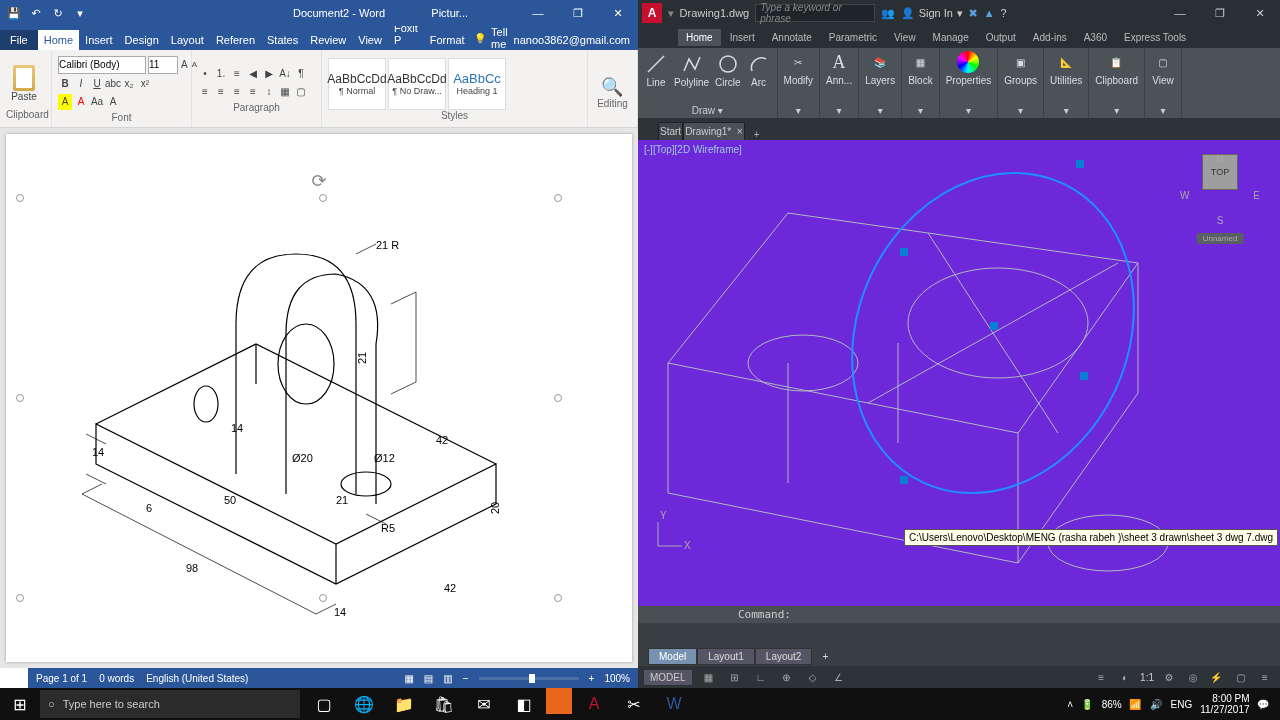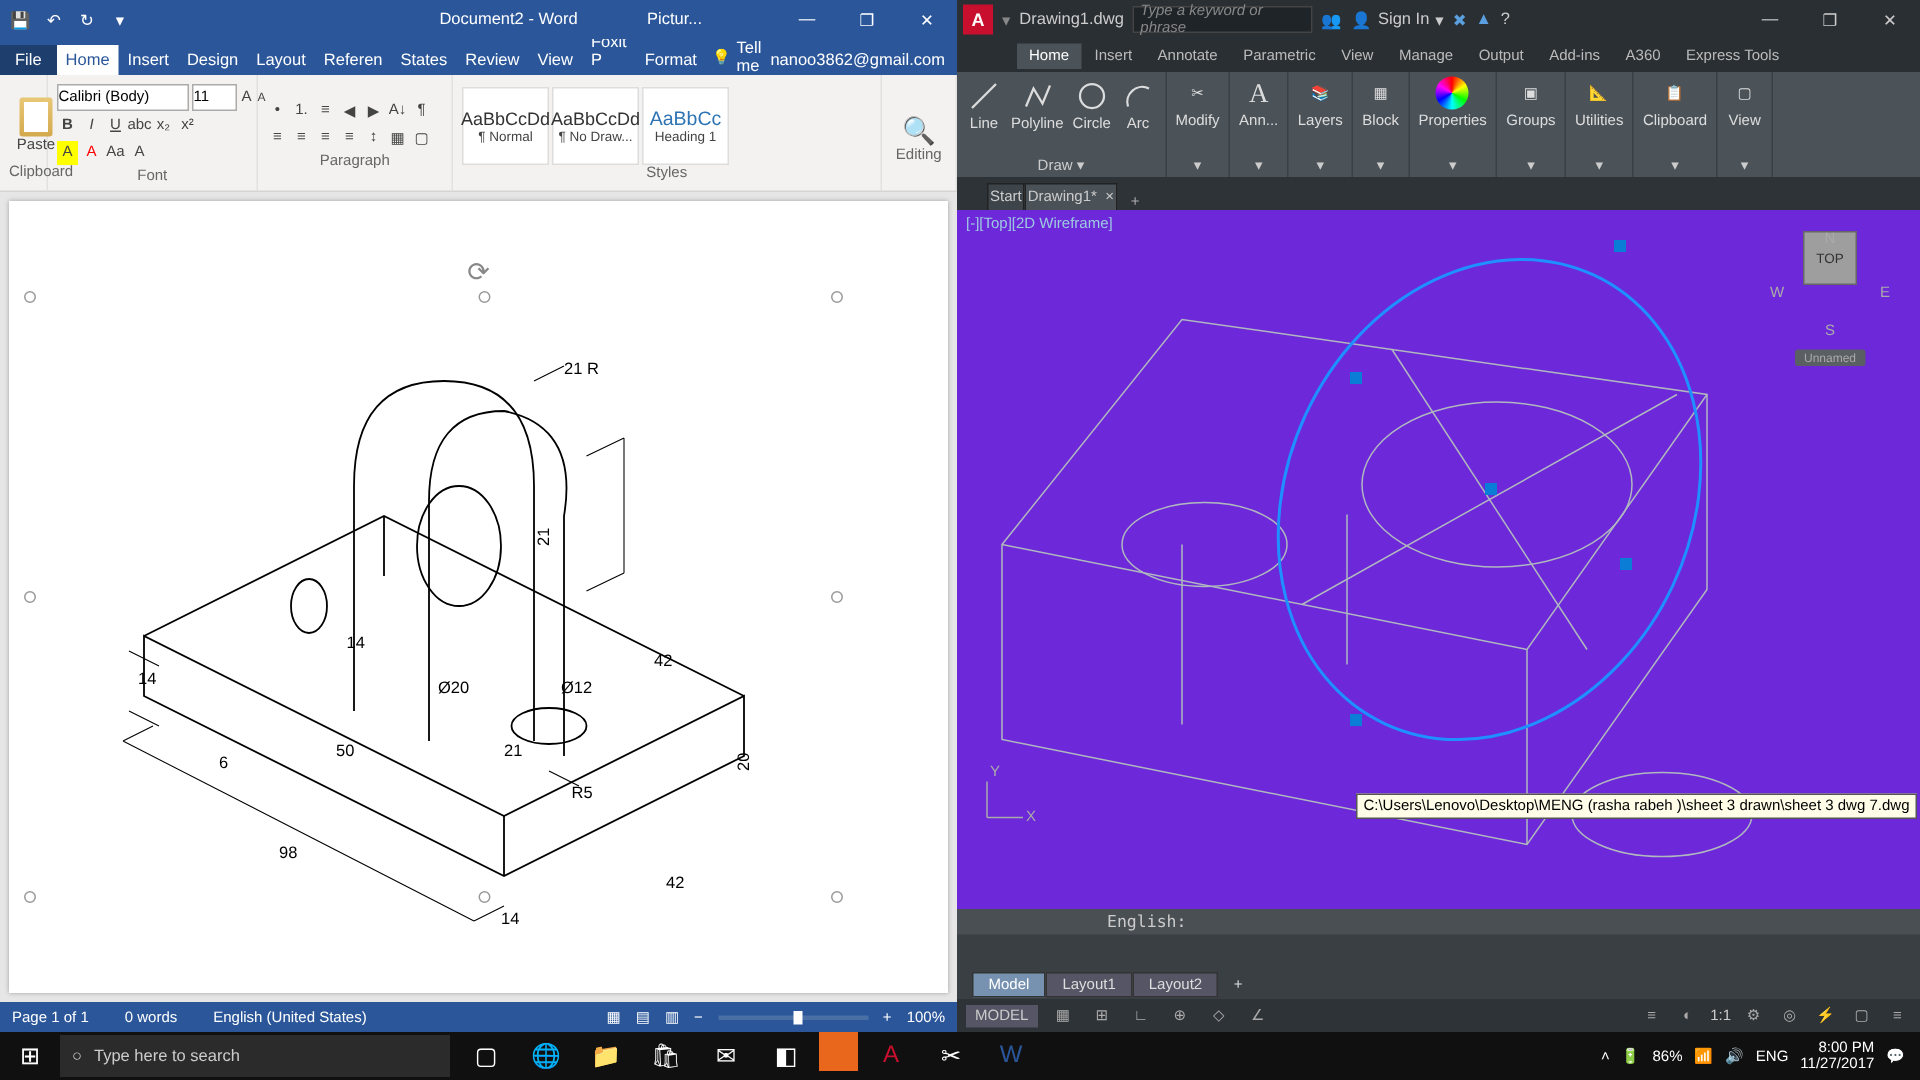--- a/index.html
+++ b/index.html
@@ -19,21 +19,21 @@
 .word-ribbontabs .tab { padding:4px 6px; cursor:pointer; }
 .word-ribbontabs .tab.file { background:#1e3e6e; padding:4px 10px; }
 .word-ribbontabs .tab.active { background:#fff; color:#2b579a; }
 .word-ribbontabs .tellme { margin-left:4px; display:flex; align-items:center; gap:4px; }
 .word-ribbontabs .tellme::before { content:"💡"; font-size:10px; }
 .word-ribbontabs .email { margin-left:auto; padding:4px 6px; }
 .word-ribbontabs .share { padding:4px 8px; }
 .word-ribbon { height:78px; background:#f3f2f1; border-bottom:1px solid #d4d4d4; display:flex; font-size:10px; color:#444; }
 .word-group { border-right:1px solid #e1e1e1; padding:3px 6px 0; display:flex; flex-direction:column; justify-content:center; }
 .word-group .label { text-align:center; font-size:10px; color:#666; padding-bottom:2px; }
-.clipboard-group { width:32px; }
+.clipboard-group { width:52px; }
 .clipboard-group .paste { width:36px; height:50px; display:flex; flex-direction:column; align-items:center; justify-content:center; border:1px solid transparent; }
 .clipboard-group .paste .ico { width:22px; height:26px; background:linear-gradient(#e8c878,#d4a94c); border-radius:2px; position:relative; }
 .clipboard-group .paste .ico::after { content:""; position:absolute; top:3px; left:3px; right:3px; bottom:3px; background:#fff; }
 .font-group { width:140px; }
 .font-row { display:flex; gap:2px; align-items:center; margin-bottom:2px; }
 .font-row select, .font-row input { font-size:10px; height:18px; border:1px solid #ababab; background:#fff; }
 .font-row .fname { width:88px; }
 .font-row .fsize { width:30px; }
 .font-row .btn { width:14px; height:16px; display:flex; align-items:center; justify-content:center; font-size:10px; border:1px solid transparent; }
 .para-group { width:130px; }
@@ -46,21 +46,21 @@
 .editing-group .find { display:flex; flex-direction:column; align-items:center; padding-top:6px; }
 .editing-group .find .ico { font-size:18px; }
 
 .word-canvas { flex:1; background:#e6e6e6; padding:6px; overflow:hidden; position:relative; }
 .word-page { width:100%; height:100%; background:#fff; box-shadow:0 0 3px rgba(0,0,0,.3); position:relative; }
 .word-page .selhandles span { position:absolute; width:8px; height:8px; background:#fff; border:1px solid #999; border-radius:50%; }
 .word-page .rotate { position:absolute; top:36px; left:50%; transform:translateX(-50%); font-size:18px; color:#888; }
 .word-page svg.drawing { position:absolute; top:60px; left:30px; width:550px; height:440px; }
 .dim-text { font:11px Arial; fill:#000; }
 
-.word-status { height:20px; background:#2b579a; color:#fff; font-size:10px; display:flex; align-items:center; padding:0 8px; gap:24px; }
+.word-status { height:20px; background:#2b579a; color:#fff; font-size:10px; display:flex; align-items:center; padding:0 8px; gap:12px;margin-left:28px; }
 .word-status .right { margin-left:auto; display:flex; align-items:center; gap:10px; }
 .word-status .zoomslider { width:100px; height:3px; background:#4a6fa5; position:relative; }
 .word-status .zoomslider::after { content:""; position:absolute; left:50%; top:-3px; width:6px; height:9px; background:#fff; }
 
 
 .acad { width:642px; height:688px; background:#33393f; display:flex; flex-direction:column; color:#ccc; }
 .acad-titlebar { height:26px; background:#2a2f34; display:flex; align-items:center; font-size:11px; gap:6px; padding-left:4px; position:relative; }
 .acad-titlebar .logo { width:20px; height:20px; background:#c8102e; color:#fff; display:flex; align-items:center; justify-content:center; font-weight:bold; font-size:12px; }
 .acad-titlebar .docname { color:#ccc; }
 .acad-titlebar .searchbox { height:18px; width:120px; background:#1f2428; border:1px solid #444; color:#888; font-size:10px; padding:0 4px; font-style:italic; display:flex; align-items:center; }
@@ -485,21 +485,21 @@
             <g stroke="#aaa" fill="none">
               <line x1="8" y1="32" x2="8" y2="8"></line>
               <line x1="8" y1="32" x2="32" y2="32"></line>
             </g>
           </svg>
       <div style="position:absolute;top:-4px;left:10px">Y</div>
       <div style="position:absolute;top:26px;left:34px">X</div>
     </div>
   </div>
   <div class="acad-cmdline">
-    <div class="hist">English:</div>
+    <div class="hist">Command:</div>
   </div>
   <div class="acad-layouttabs">
     <div class="ltab active">Model</div>
     <div class="ltab">Layout1</div>
     <div class="ltab">Layout2</div>
     <div class="ltab" style="background:transparent;border:none">+</div>
   </div>
   <div class="acad-status">
     <span style="background:#556;padding:2px 6px">MODEL</span>
     <span class="sbtn">▦</span>

